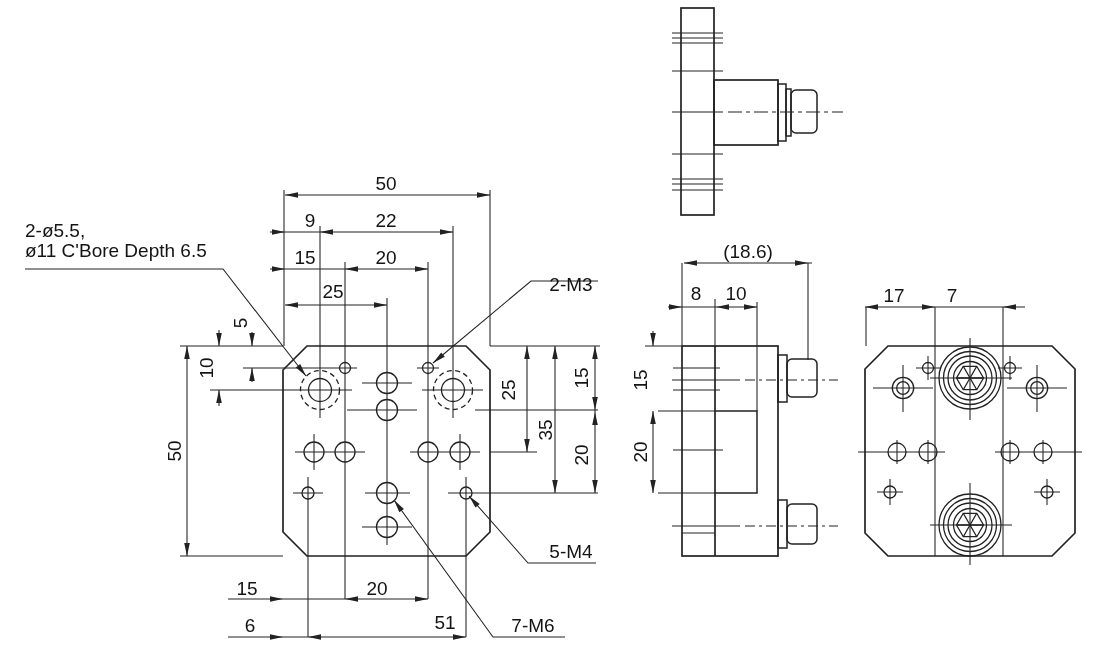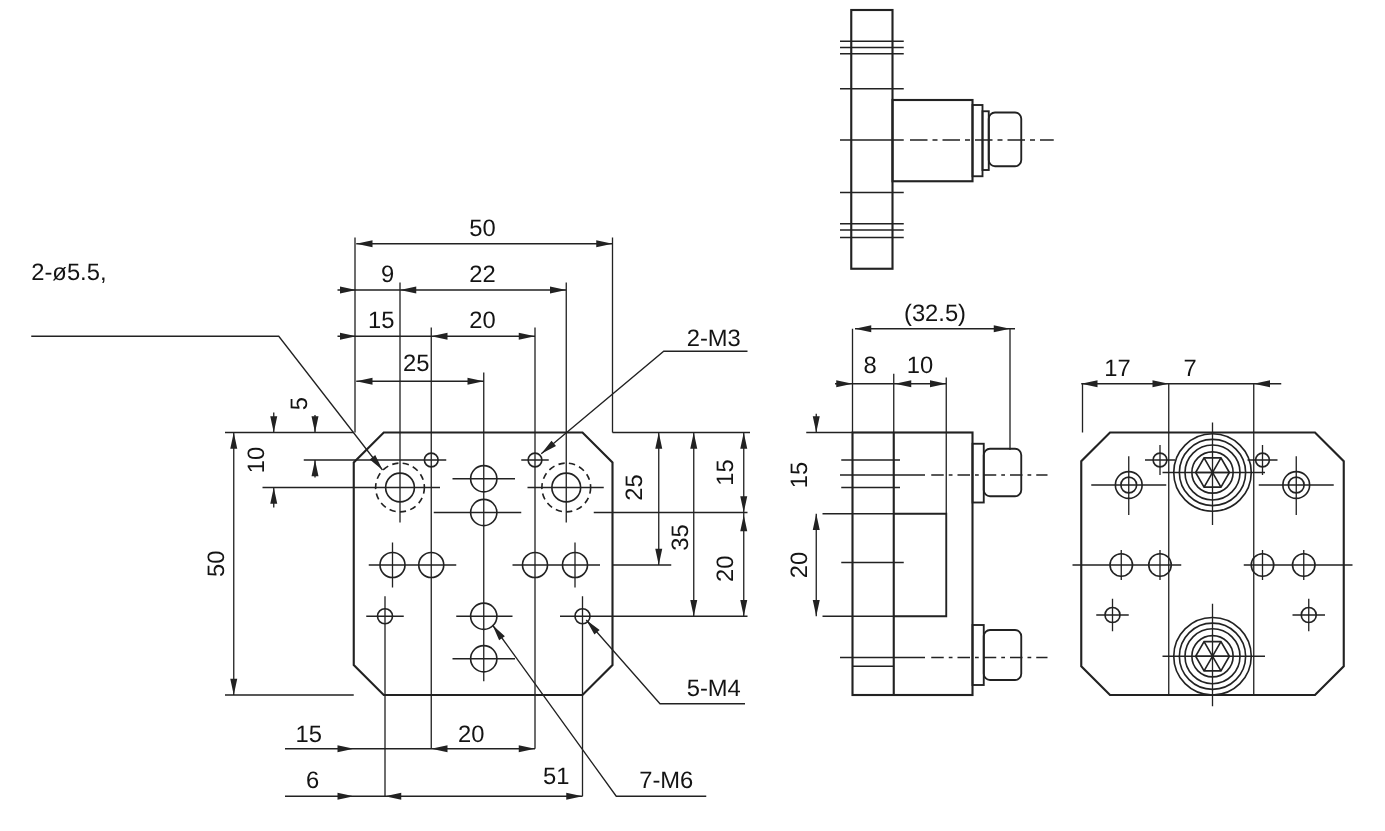--- a/index.html
+++ b/index.html
@@ -138,22 +138,23 @@
         <circle cx="1010" cy="452" r="9"></circle>
         <circle cx="1043" cy="452" r="9"></circle>
         <circle cx="890" cy="492" r="6"></circle>
         <circle cx="1047" cy="492" r="6"></circle>
       </g>
       <path fill="#222" stroke="none" d="
         M865,307L878,304.2L878,309.8Z M935,307L922,304.2L922,309.8Z M1003,307L1016,304.2L1016,309.8Z"></path>
     </g>
   </svg>
 
-  <div class="lbl" style="left:25px;top:208px">2-ø5.5,</div>
-  <div class="lbl ctr" style="left:571px;top:271px">2-M3</div>
+  <div class="lbl" style="left:25px;top:220px">2-ø5.5,</div>
+  <div class="lbl" style="left:25px;top:240px">ø11 C'Bore Depth 6.5</div>
+  <div class="lbl ctr" style="left:571px;top:284px">2-M3</div>
   <div class="lbl ctr" style="left:571px;top:551px">5-M4</div>
   <div class="lbl ctr" style="left:533px;top:625px">7-M6</div>
 
   <div class="lbl ctr" style="left:386px;top:183px">50</div>
   <div class="lbl ctr" style="left:310px;top:220px">9</div>
   <div class="lbl ctr" style="left:386px;top:220px">22</div>
   <div class="lbl ctr" style="left:305px;top:257px">15</div>
   <div class="lbl ctr" style="left:386px;top:257px">20</div>
   <div class="lbl ctr" style="left:333px;top:291px">25</div>
 
@@ -164,21 +165,21 @@
   <div class="lbl rot" style="left:508px;top:390px">25</div>
   <div class="lbl rot" style="left:545px;top:430px">35</div>
   <div class="lbl rot" style="left:581px;top:378px">15</div>
   <div class="lbl rot" style="left:581px;top:455px">20</div>
 
   <div class="lbl ctr" style="left:247px;top:588px">15</div>
   <div class="lbl ctr" style="left:377px;top:588px">20</div>
   <div class="lbl ctr" style="left:250px;top:625px">6</div>
   <div class="lbl ctr" style="left:445px;top:622px">51</div>
 
-  <div class="lbl ctr" style="left:748px;top:251px">(32.5)</div>
+  <div class="lbl ctr" style="left:748px;top:251px">(18.6)</div>
   <div class="lbl ctr" style="left:696px;top:293px">8</div>
   <div class="lbl ctr" style="left:736px;top:293px">10</div>
   <div class="lbl rot" style="left:640px;top:380px">15</div>
   <div class="lbl rot" style="left:640px;top:452px">20</div>
 
   <div class="lbl ctr" style="left:894px;top:295px">17</div>
   <div class="lbl ctr" style="left:952px;top:295px">7</div>
 </div>
 
 </body></html>

